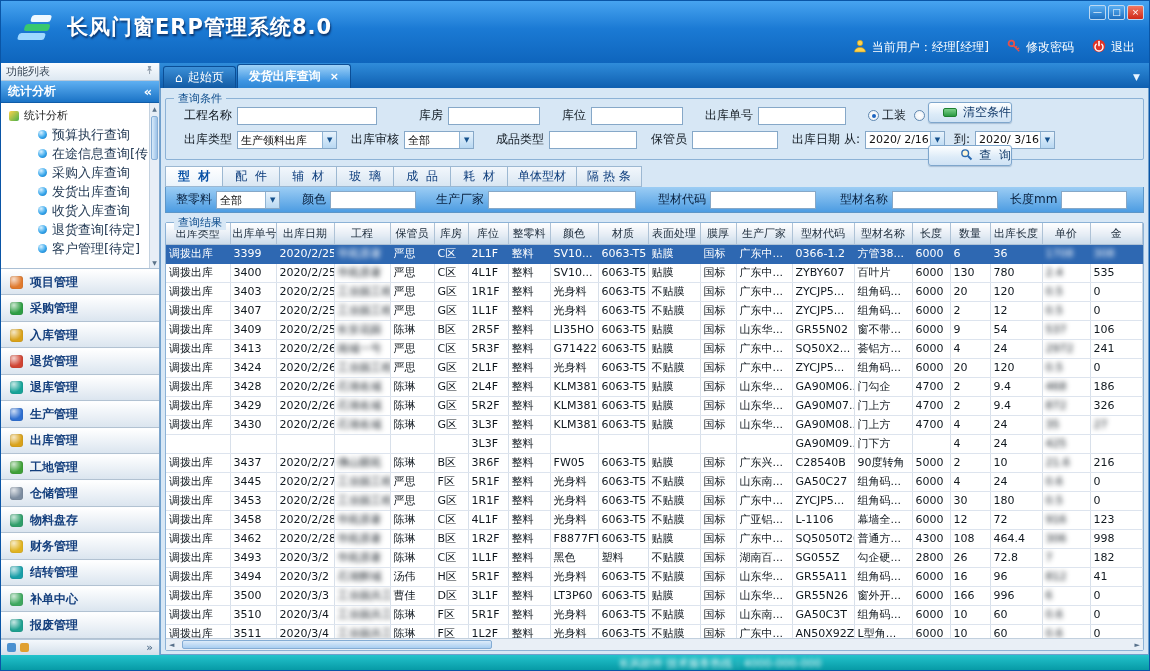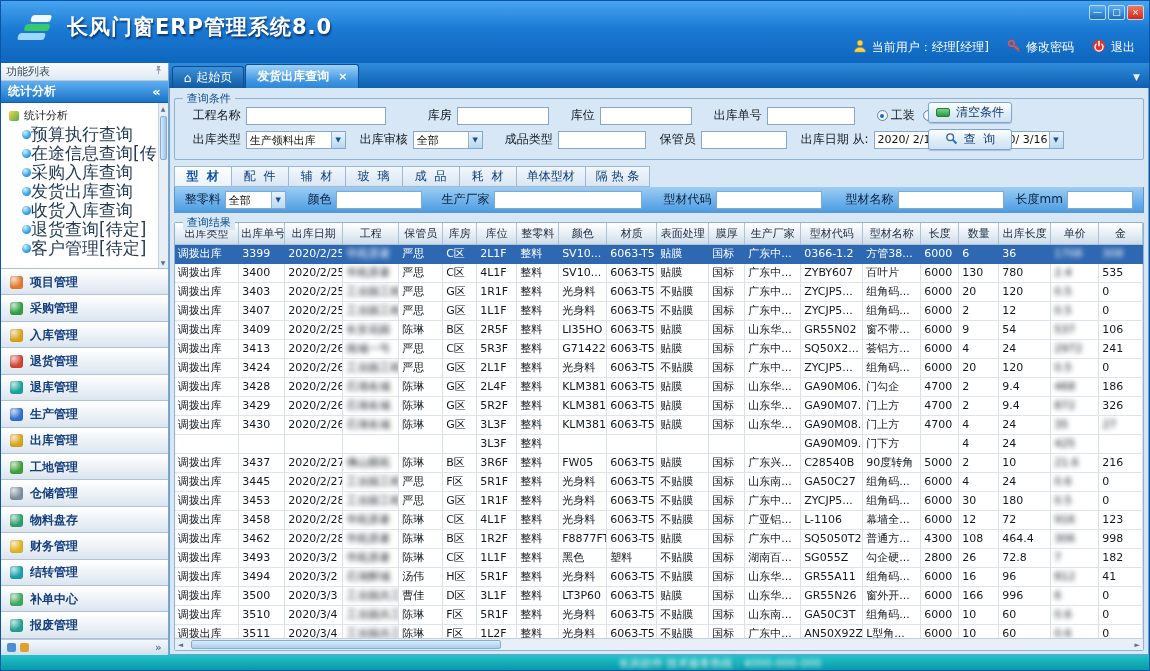--- a/index.html
+++ b/index.html
@@ -17,21 +17,21 @@
 
 .mainrow{flex:1;display:flex;min-height:0}
 
 .sidebar{flex:0 0 150px;display:flex;flex-direction:column;background:#e9f1f9;border-right:1px solid #7ea6cc;min-height:0}
 .func-header{flex:0 0 18px;display:flex;align-items:center;justify-content:space-between;padding:0 5px;font-size:11px;color:#3a4a5a;background:linear-gradient(#fbfdff,#dde8f2);border-bottom:1px solid #b6c8da}
 .sect-header{flex:0 0 22px;display:flex;align-items:center;justify-content:space-between;padding:0 7px;color:#fff;font-size:12px;font-weight:bold;background:linear-gradient(#5fb0f2,#1a73c6);border-bottom:1px solid #0f5ca8}
 .chev{font-size:13px;cursor:pointer;font-weight:bold}
 .tree{flex:0 0 166px;position:relative;background:#fff;border-bottom:1px solid #aabfd4;padding:3px 11px 3px 0;overflow:hidden}
 .tree-root{display:flex;align-items:center;gap:5px;height:19px;padding-left:8px;font-size:11px;color:#222;white-space:nowrap}
 .root-ic{width:10px;height:10px;border-radius:2px;background:linear-gradient(135deg,#ffd34a,#48b04a);flex:0 0 10px}
-.tree-item{display:flex;align-items:center;height:19px;padding-left:21px;font-size:17px;color:#243b55;cursor:pointer;white-space:nowrap;overflow:hidden}
+.tree-item{display:flex;align-items:center;gap:5px;height:19px;padding-left:37px;font-size:13px;color:#243b55;cursor:pointer;white-space:nowrap;overflow:hidden}
 .tree-bullet{width:9px;height:9px;border-radius:50%;background:radial-gradient(circle at 35% 30%,#d6f0ff,#3aa8ec 55%,#0e6cb8);flex:0 0 9px}
 .tree-sb{position:absolute;top:0;right:0;bottom:0;width:10px;background:#e7eef6;border-left:1px solid #c4d2e0;display:flex;flex-direction:column;align-items:center;justify-content:space-between;font-size:6px;color:#5a7288;padding:2px 0}
 .tree-thumb{position:absolute;right:1px;top:13px;width:7px;height:44px;background:linear-gradient(90deg,#d8eafa,#9cc2e8);border:1px solid #86aed6;border-radius:2px}
 .accordion{flex:1;display:flex;flex-direction:column;min-height:0}
 .acc-item{flex:1;display:flex;align-items:center;gap:7px;padding-left:9px;background:linear-gradient(#ffffff,#dbe5ef);border-bottom:1px solid #b2c2d2;border-top:1px solid #fdfeff;font-size:12px;font-weight:bold;color:#143f7d;cursor:pointer;white-space:nowrap;overflow:hidden}
 .acc-icon{width:13px;height:13px;border-radius:3px;flex:0 0 13px;box-shadow:inset 0 0 1px rgba(0,0,0,.4)}
 .side-bottom{flex:0 0 16px;display:flex;align-items:center;justify-content:space-between;padding:0 6px;background:linear-gradient(#f4f8fc,#d3dfea);border-top:1px solid #b6c8da;font-size:11px;color:#3a5a7a}
 .sb-ics{display:flex;gap:4px}
 .sb-ic{width:9px;height:9px;border-radius:2px}
 
@@ -49,23 +49,23 @@
 .qbox{flex:0 0 62px;margin-top:8px;padding:8px 6px 2px}
 .frow{display:flex;align-items:flex-start;font-size:12px;color:#101820;height:24px}
 .flabel{white-space:nowrap}
 input.tin{height:18px;border:1px solid #86a8c8;background:#fff;font-size:11px;padding:0 3px;color:#123;outline:none}
 .combo{display:inline-flex;align-items:stretch;height:18px;border:1px solid #86a8c8;background:#fff;cursor:pointer}
 .combo .cval{flex:1;font-size:11px;padding:1px 3px;white-space:nowrap;overflow:hidden;color:#111}
 .combo .carr{flex:0 0 14px;display:flex;align-items:center;justify-content:center;font-size:7px;color:#14508c;background:linear-gradient(#e8f3fc,#b8d8f2);border-left:1px solid #90b4d4}
 .radio{width:11px;height:11px;border-radius:50%;border:1px solid #6088b0;background:radial-gradient(#fff,#e8eef4);display:inline-block;position:relative;margin-right:3px;vertical-align:-2px;cursor:pointer}
 .radio.on::after{content:"";position:absolute;left:2.5px;top:2.5px;width:4px;height:4px;border-radius:50%;background:#1c64c0}
 .rlbl{margin-right:8px;cursor:pointer}
-.btn{position:absolute;right:131px;display:flex;align-items:center;justify-content:center;gap:6px;width:84px;height:21px;font-size:12px;color:#123a6a;background:linear-gradient(#feffff,#dcebf8 60%,#cfe2f4);border:1px solid #7ea6cc;border-radius:3px;cursor:pointer;box-shadow:0 1px 1px rgba(30,70,120,.25);white-space:pre}
+.btn{position:absolute;right:131px;display:flex;align-items:center;justify-content:flex-end;gap:6px;width:84px;height:21px;font-size:12px;color:#123a6a;background:linear-gradient(#feffff,#dcebf8 60%,#cfe2f4);border:1px solid #7ea6cc;border-radius:3px;cursor:pointer;box-shadow:0 1px 1px rgba(30,70,120,.25);white-space:pre}
 .btn.clear{top:3px}
-.btn.search{top:30px}
+.btn.search{top:46px}
 .clr-ic{width:14px;height:9px;border-radius:2px;background:linear-gradient(#7cd08a,#2a9a42);border:1px solid #1e8030}
 .mat-tabs{flex:0 0 21px;display:flex;margin-top:6px}
 .mtab{display:flex;align-items:center;justify-content:center;min-width:57px;padding:0 10px;font-size:12px;color:#0c3c7c;background:linear-gradient(#f2f7fc,#d9e6f2);border:1px solid #9cb8d2;border-right:none;white-space:pre;cursor:pointer}
 .mtab:last-child{border-right:1px solid #9cb8d2}
 .mtab.active{background:linear-gradient(#ffffff,#eaf3fb);font-weight:bold;color:#0a52a6}
 .filter-bar{flex:0 0 26px;display:flex;align-items:center;padding:0 10px;font-size:12px;color:#08203e;background:linear-gradient(#9ccdf4,#4c9ce2);border:1px solid #5c96c8;border-top:none}
 .filter-bar .flabel{margin-right:4px}
 .rbox{flex:1;margin-top:9px;display:flex;flex-direction:column;min-height:0;background:#fff;position:relative;border:1px solid #8cb2d6;border-radius:2px}
 .table-wrap{flex:1;overflow:hidden}
 table{border-collapse:collapse;table-layout:fixed;width:100%}

